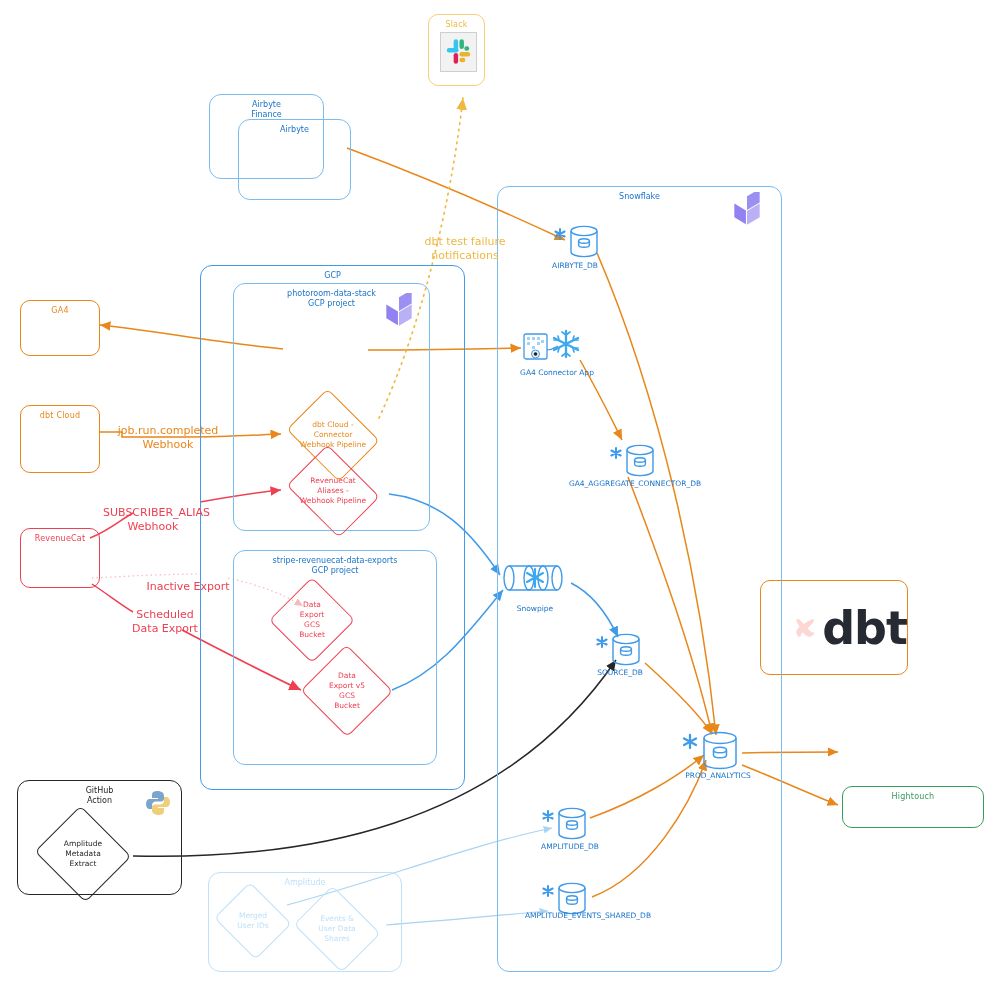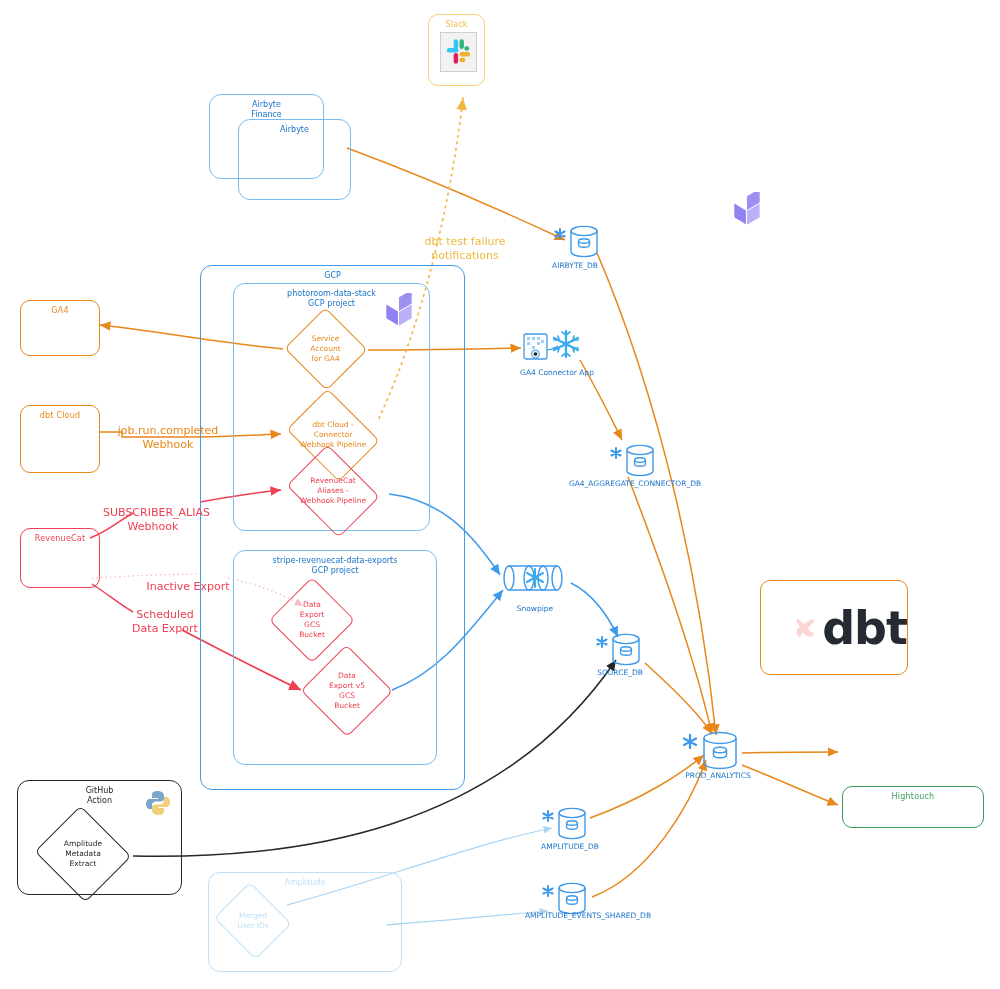--- a/index.html
+++ b/index.html
@@ -158,20 +158,23 @@
     </svg>
   </div>
 
   <div class="grp b-blue" style="left:233px;top:550px;width:204px;height:215px;">
     <div class="grp-label blue">
       <span>stripe-revenuecat-data-exports</span><br>
       <span>GCP project</span>
     </div>
   </div>
 
+  <div class="grp b-blue" style="left:497px;top:186px;width:285px;height:786px;">
+    <div class="grp-label blue">Snowflake</div>
+  </div>
   <div class="logo" style="left:730px;top:192px;width:34px;height:38px;">
     <svg viewBox="0 0 32 36" width="34" height="38">
       <g fill="#8a7cf0">
         <path d="M16,4 L16,17 L28,10 L28,-3 Z" opacity="0.85"></path>
         <path d="M16,18 L16,31 L28,24 L28,11 Z" opacity="0.6"></path>
         <path d="M4,11 L4,24 L15,30.5 L15,17.5 Z" opacity="0.95"></path>
       </g>
     </svg>
   </div>
 
@@ -226,28 +229,20 @@
       <path d="M50,10 C52,14 48,20 36,30 C24,40 18,46 20,50 C16,52 10,48 10,40 C10,32 18,26 28,20 C38,14 44,10 50,10 Z" fill="#fbd6d3"></path>
     </svg>
     <span class="dbt-word">dbt</span>
   </div>
 
 
   <div class="box b-green" style="left:842px;top:786px;width:142px;height:42px;">
     <div class="box-label green">Hightouch</div>
   </div>
 
-  <div class="diamond" style="left:283px;top:308px;width:85px;height:82px;">
-    <div class="dshape" style="border-color:#e8871a;"></div>
-    <div class="dtext orange">
-      <span>Service</span><br>
-      <span>Account</span><br>
-      <span>for GA4</span>
-    </div>
-  </div>
 
   <div class="diamond" style="left:281px;top:394px;width:104px;height:82px;">
     <div class="dshape" style="border-color:#e8871a;"></div>
     <div class="dtext orange">
       <span>dbt Cloud -</span><br>
       <span>Connector</span><br>
       <span>Webhook Pipeline</span>
     </div>
   </div>
 
@@ -290,20 +285,28 @@
   </div>
 
   <div class="diamond" style="left:211px;top:885px;width:84px;height:72px;">
     <div class="dshape" style="border-color:#bfe0f7;"></div>
     <div class="dtext" style="color:#bfe0f7;">
       <span>Merged</span><br>
       <span>User IDs</span>
     </div>
   </div>
 
+  <div class="diamond" style="left:289px;top:890px;width:96px;height:78px;">
+    <div class="dshape" style="border-color:#bfe0f7;"></div>
+    <div class="dtext" style="color:#bfe0f7;">
+      <span>Events &amp;</span><br>
+      <span>User Data</span><br>
+      <span>Shares</span>
+    </div>
+  </div>
 
   <div class="cyl" style="left:552px;top:218px;width:50px;height:40px;">
     <svg viewBox="0 0 50 40" width="50" height="40">
       <g fill="none" stroke="#3f9aea" stroke-width="1.4">
         <ellipse cx="32" cy="13" rx="13" ry="4.6"></ellipse>
         <path d="M19,13 L19,34 A13,4.6 0 0 0 45,34 L45,13"></path>
         <ellipse cx="32" cy="23" rx="5.4" ry="2.3"></ellipse>
         <path d="M26.6,23 L26.6,27 A5.4,2.3 0 0 0 37.4,27 L37.4,23"></path>
       </g>
       <g fill="#3f9aea">

